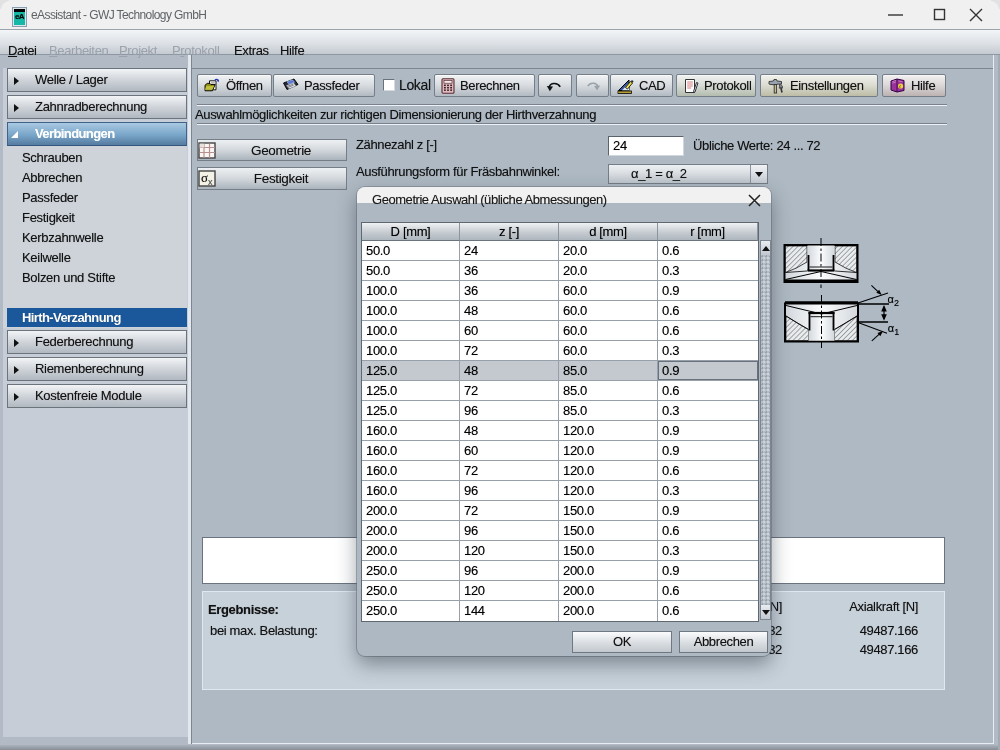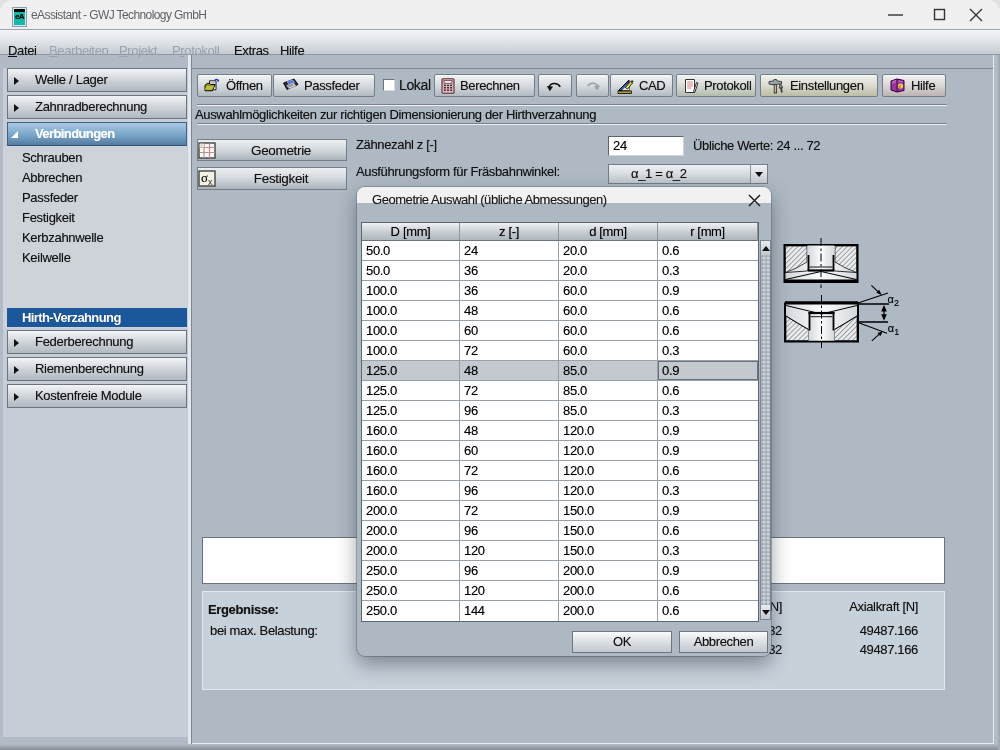--- a/index.html
+++ b/index.html
@@ -139,20 +139,21 @@
 <div id="itembg"></div>
 <div class="hdr" style="top:68px"><span class="arr"></span>Welle / Lager</div>
 <div class="hdr" style="top:95px"><span class="arr"></span>Zahnradberechnung</div>
 <div class="hdr blue" style="top:122px"><span class="arr"></span>Verbindungen</div>
 <div class="item" style="top:148px">Schrauben</div>
 <div class="item" style="top:168px">Abbrechen</div>
 <div class="item" style="top:188px">Passfeder</div>
 <div class="item" style="top:208px">Festigkeit</div>
 <div class="item" style="top:228px">Kerbzahnwelle</div>
 <div class="item" style="top:248px">Keilwelle</div>
+<div class="item" style="top:268px">Bolzen und Stifte</div>
 <div class="item sel" style="top:308px;height:19px;line-height:19px">Hirth-Verzahnung</div>
 <div class="hdr" style="top:330px"><span class="arr"></span>Federberechnung</div>
 <div class="hdr" style="top:357px"><span class="arr"></span>Riemenberechnung</div>
 <div class="hdr" style="top:384px"><span class="arr"></span>Kostenfreie Module</div>
 <div class="abs" style="left:188px;top:55px;width:3px;height:689px;background:#e2e8ee"></div>
 <div class="abs" style="left:191px;top:55px;width:1px;height:689px;background:#7d858f"></div>
 
 <div id="main">
   <div id="maintop"></div>
 

